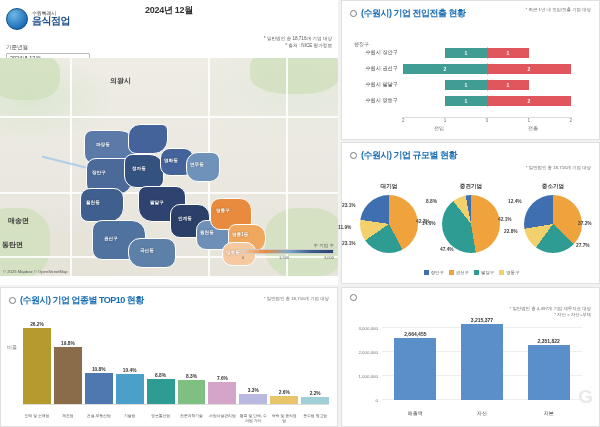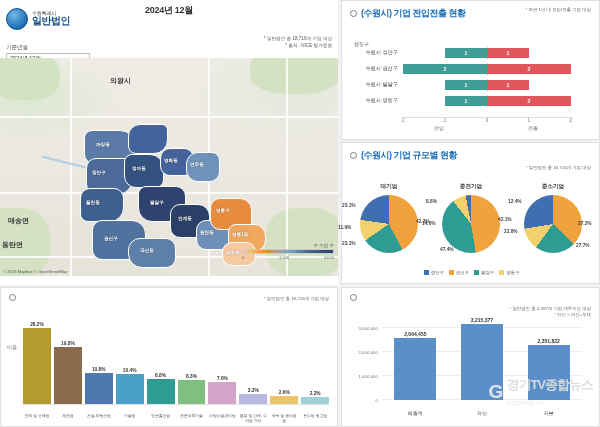--- a/index.html
+++ b/index.html
@@ -134,21 +134,21 @@
 <body>
 
 <div class="page">
 
   <div class="left-col">
 
     <div class="brand">
       <span class="emblem"></span>
       <span class="btxt">
         <div class="b1">수원특례시</div>
-        <div class="b2">일반법인</div>
+        <div class="b2">음식점업</div>
       </span>
     </div>
 
     <div class="title-wrap">
       <div class="title-sub">2024년 12월</div>
     </div>
 
     <div class="note-top">
       <div>* 일반법인 총 18,716개 기업 대상</div>
       <div class="l2">* 출처 : NICE 평가정보</div>
@@ -346,20 +346,21 @@
       <span>1</span>
       <span>2</span>
     </div>
     <div class="hb-foot" style="left:92px;">전입</div>
     <div class="hb-foot" style="left:186px;">전출</div>
   </div>
 
   <div class="panel bl">
     <div class="panel-head">
       <span class="dot"></span>
+      <span class="panel-title">(수원시) 기업 업종별 TOP10 현황</span>
     </div>
     <div class="panel-note" style="top:8px;">* 일반법인 총 18,716개 기업 대상</div>
     <div class="y-axis-label">비율</div>
 
     <div class="bars">
       <div class="bcol">
           <span class="bval">26.2%</span>
           <span class="bbar" style="height:76px;background:#b59a2e;"></span>
         </div>
       <div class="bcol">
@@ -450,20 +451,16 @@
         </div>
     </div>
     <div class="vnames">
       <span class="vname">매출액</span>
       <span class="vname">자산</span>
       <span class="vname">자본</span>
     </div>
 
     <div class="wm">
       <span class="wm-g">G</span>
-      <span class="wm-txt">
-        <span class="wm-k">경기TV종합뉴스</span><br>
-        <span class="wm-e">GYEONGGI TV</span>
-      </span>
     </div>
   </div>
 
 </div>
 
 </body></html>

